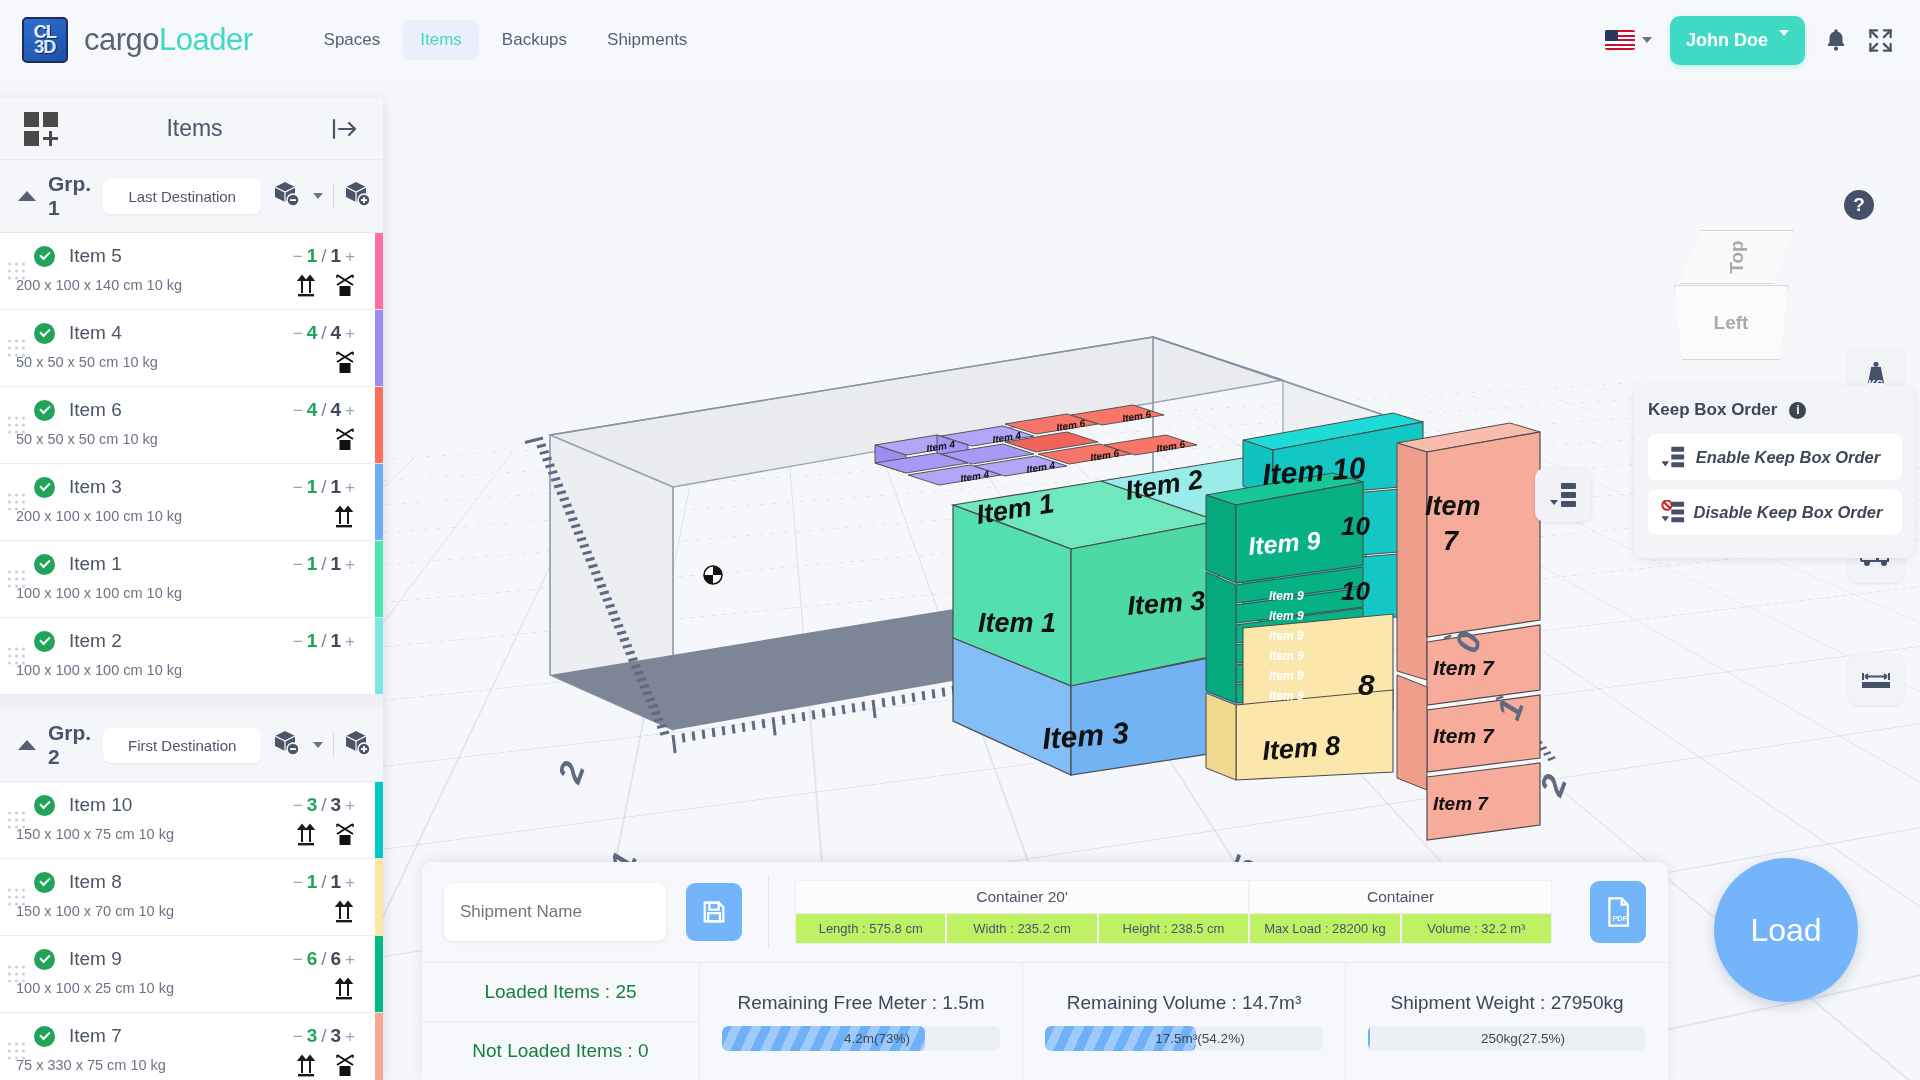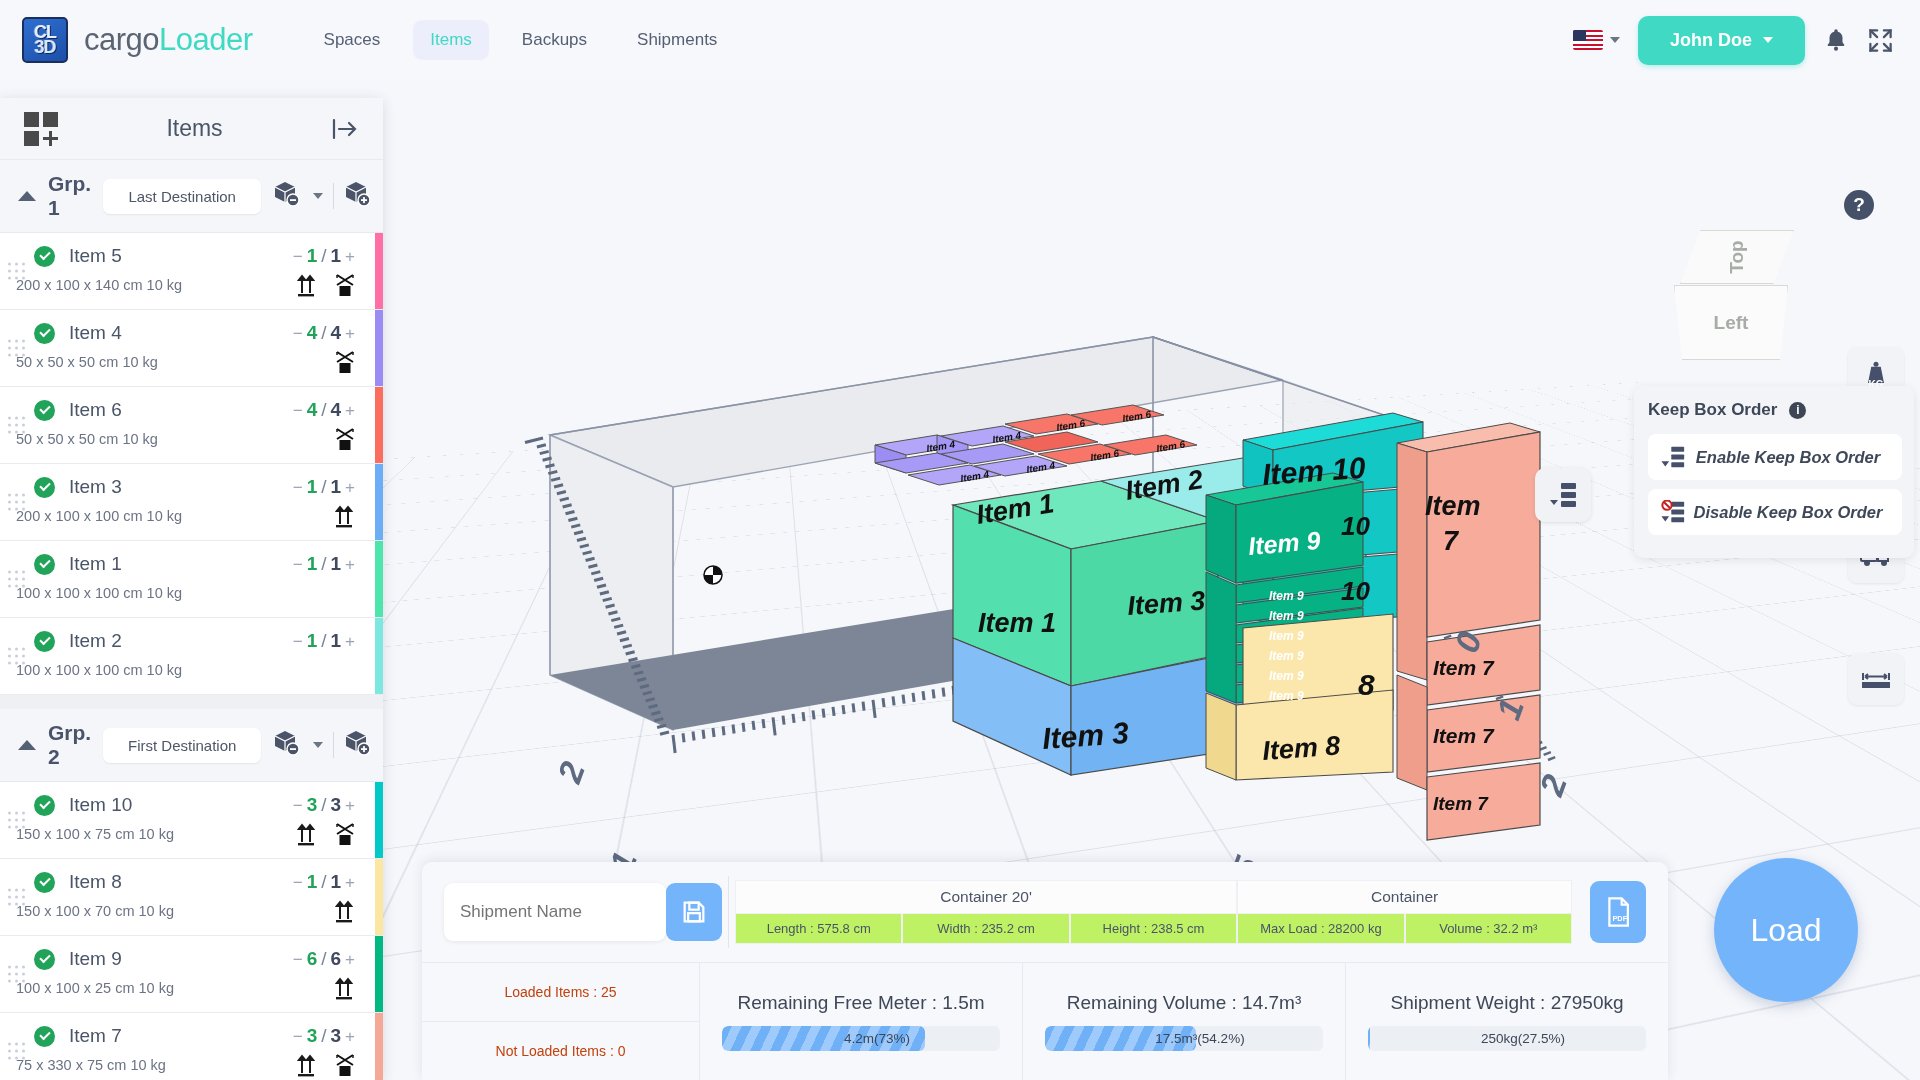--- a/index.html
+++ b/index.html
@@ -30,41 +30,41 @@
     font-weight: 900; font-size: 18px; color: #e8edf7;
     text-shadow: 1px 1px 0 #0c2a5e, -1px 0 0 #6fa5ef;
     letter-spacing: -1px;
   }
   .logo-mark .l2 { color:#dbe6f5; }
   .brand {
     margin-left: 16px; font-size: 31px; font-weight: 400; letter-spacing: -.5px;
   }
   .brand .b1 { color: #5b6472; }
   .brand .b2 { color: #3fd9c4; }
-  .nav { margin-left: 54px; display: flex; align-items: center; gap: 16px; }
+  .nav { margin-left: 54px; display: flex; align-items: center; gap: 6px; }
   .nav-item {
     font-size: 17px; color: #566074; padding: 10px 17px; border-radius: 9px;
     cursor: pointer; white-space: nowrap;
   }
   .nav-item.active { background: #eceefc; color: #3fd9c4; }
   .header-right {
     margin-left: auto; display: flex; align-items: center; gap: 18px; padding-right: 26px;
   }
   .flag {
     width: 30px; height: 20px; border-radius: 2px; overflow: hidden;
     background: #fff; position: relative; display:inline-block;
   }
   .flag .stripes { position:absolute; inset:0;
     background: repeating-linear-gradient(to bottom,#c8102e 0 2.3px,#fff 2.3px 4.6px); }
   .flag .canton { position:absolute; left:0; top:0; width:13px; height:10.5px; background:#2a3560; }
   .caret { width:0;height:0;border-left:5px solid transparent;border-right:5px solid transparent;border-top:6px solid #6b7585; }
   .flag-wrap { display:flex; align-items:center; gap:7px; cursor:pointer;}
   .user-btn {
     background: #3fd9c4; color: #fff; font-size: 18px; font-weight: 700;
-    padding: 14px 32px; border-radius: 10px; display: flex; align-items: center; gap: 11px;
+    padding: 14px 16px; border-radius: 10px; display: flex; align-items: flex-start; gap: 11px;
     cursor: pointer; box-shadow: 0 2px 5px rgba(63,217,196,.35);
   }
   .user-btn .caret { border-top-color:#fff; }
   .icon-btn { cursor: pointer; display:flex; align-items:center; justify-content:center; }
 
   
   .sidebar {
     position: absolute; left: 0; top: 98px; width: 383px; height: 982px;
     background: #ffffff; border-radius: 0 6px 0 0;
     box-shadow: 0 2px 14px rgba(40,50,80,.14);
@@ -198,21 +198,21 @@
 
   
   .scene { position:absolute; left:0; top:0; width:1537px; height:1000px; }
 
   
   .bottom-panel {
     position:absolute; left:422px; top:862px; width:1246px; height:218px;
     background:#f7f8fb; border-radius:10px 10px 0 0;
     box-shadow:0 -2px 12px rgba(40,50,80,.1); z-index:50;
   }
-  .bp-top { display:flex; align-items:center; height:100px; padding:0 22px; }
+  .bp-top { display:flex; align-items:center; height:100px; padding:0 22px; gap:20px; }
   .ship-input {
     width:222px; height:58px; background:#fff; border:none; border-radius:9px;
     padding:0 16px; font-size:17px; color:#4a5468; font-family:inherit;
     box-shadow:0 1px 4px rgba(0,0,0,.08); outline:none;
   }
   .save-btn { width:56px;height:58px;border-radius:9px;background:#74b4fa;
     display:flex;align-items:center;justify-content:center;cursor:pointer; }
   .bp-vdiv { width:1px; height:72px; background:#e2e5ec; margin:0 6px; }
   .cont-table { display:flex; gap:0; flex:1; }
   .ct-col { flex:1; }
@@ -225,21 +225,21 @@
     flex:1; background:#bef264; border:1px solid #eef0f4; border-top:none;
     font-size:13px; color:#4a5468; text-align:center; padding:7px 3px; white-space:nowrap;
   }
   .pdf-btn { width:56px;height:62px;border-radius:9px;background:#74b4fa;
     display:flex;align-items:center;justify-content:center;cursor:pointer;margin-left:18px; }
   .bp-bottom { display:flex; height:118px; border-top:1px solid #e7eaf0; }
   .bp-cell { flex:1; display:flex; flex-direction:column; align-items:center; justify-content:center; gap:12px;
     border-right:1px solid #e7eaf0; }
   .bp-cell:last-child{border-right:none;}
   .bp-cell.counts { flex: 0 0 278px; gap:0; }
-  .count-row { flex:1; width:100%; display:flex; align-items:center; justify-content:center; font-size:14px; color:#c2410c;}
+  .count-row { flex:1; width:100%; display:flex; align-items:center; justify-content:center; font-size:19px; color:#15803d;}
   .count-row.first { border-bottom:1px solid #e7eaf0; }
   .bp-label { font-size:19px; color:#3f4859; }
   .bar-outer { width:278px; height:25px; border-radius:6px; background:#eceff4; position:relative; overflow:hidden; }
   .bar-fill { position:absolute; left:0; top:0; height:100%; border-radius:6px;
     background-image: repeating-linear-gradient(115deg,#6fb0f7 0 9px,#9ecbfb 9px 18px);
   }
   .bar-text { position:absolute; inset:0; display:flex;align-items:center;justify-content:center;
     font-size:13.5px; color:#3d4757;padding-left:32px; }
 </style>
 </head>

